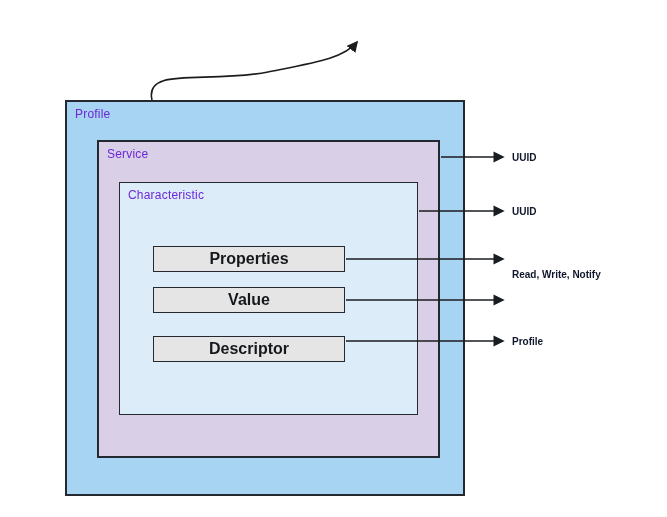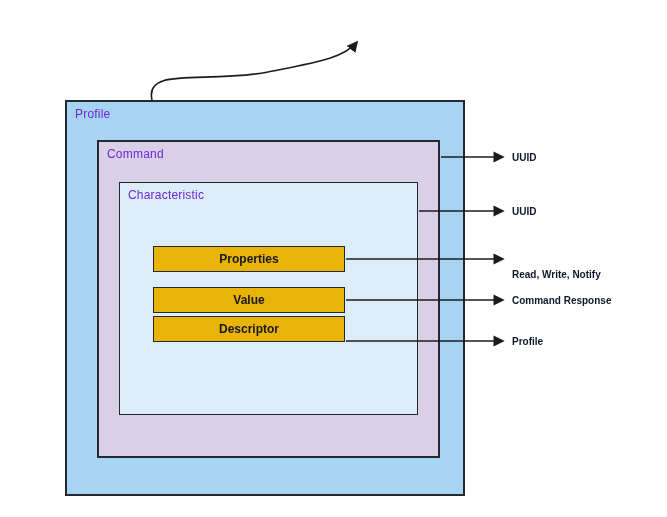--- a/index.html
+++ b/index.html
@@ -50,32 +50,32 @@
     height: 233px;
     background: #dcecf8;
     border-width: 1.5px;
   }
   .inner-box {
     position: absolute;
     box-sizing: border-box;
     left: 153px;
     width: 192px;
     height: 26px;
-    background: #eab308;
+    background: #e5e5e5;
     border: 1.5px solid #23292f;
     display: flex;
     align-items: center;
     justify-content: center;
-    font-size: 12px;
+    font-size: 16px;
     font-weight: bold;
     color: #16191c;
   }
   .inner-box.properties { top: 246px; }
   .inner-box.value      { top: 287px; }
-  .inner-box.descriptor { top: 316px; }
+  .inner-box.descriptor { top: 336px; }
   .diagram-title {
     position: absolute;
     left: 276px;
     top: 15px;
     font-size: 13px;
     font-weight: bold;
     color: #16191c;
     letter-spacing: 0.2px;
     white-space: nowrap;
   }
@@ -106,40 +106,39 @@
 <body>
 
 <div class="canvas">
 
 
   <div class="box profile-box">
     <span class="box-label">Profile</span>
   </div>
 
   <div class="box service-box">
-    <span class="box-label">Command</span>
+    <span class="box-label">Service</span>
   </div>
 
   <div class="box characteristic-box">
     <span class="box-label">Characteristic</span>
   </div>
 
   <div class="inner-box properties">Properties</div>
 
   <div class="inner-box value">Value</div>
 
   <div class="inner-box descriptor">Descriptor</div>
 
   <div class="annotation uuid-service">UUID</div>
 
   <div class="annotation uuid-characteristic">UUID</div>
 
   <div class="annotation props">Read, Write, Notify</div>
 
-  <div class="annotation val">Command Response</div>
 
   <div class="annotation desc">Profile</div>
 
   <svg class="arrow-layer" viewBox="0 0 667 517" xmlns="http://www.w3.org/2000/svg">
     <defs>
       <marker id="arrowhead" viewBox="0 0 10 10" refX="8.5" refY="5" markerWidth="7" markerHeight="7" orient="auto-start-reverse">
         <path d="M0,0 L10,5 L0,10 Z" fill="#1a1d20"></path>
       </marker>
     </defs>
 

